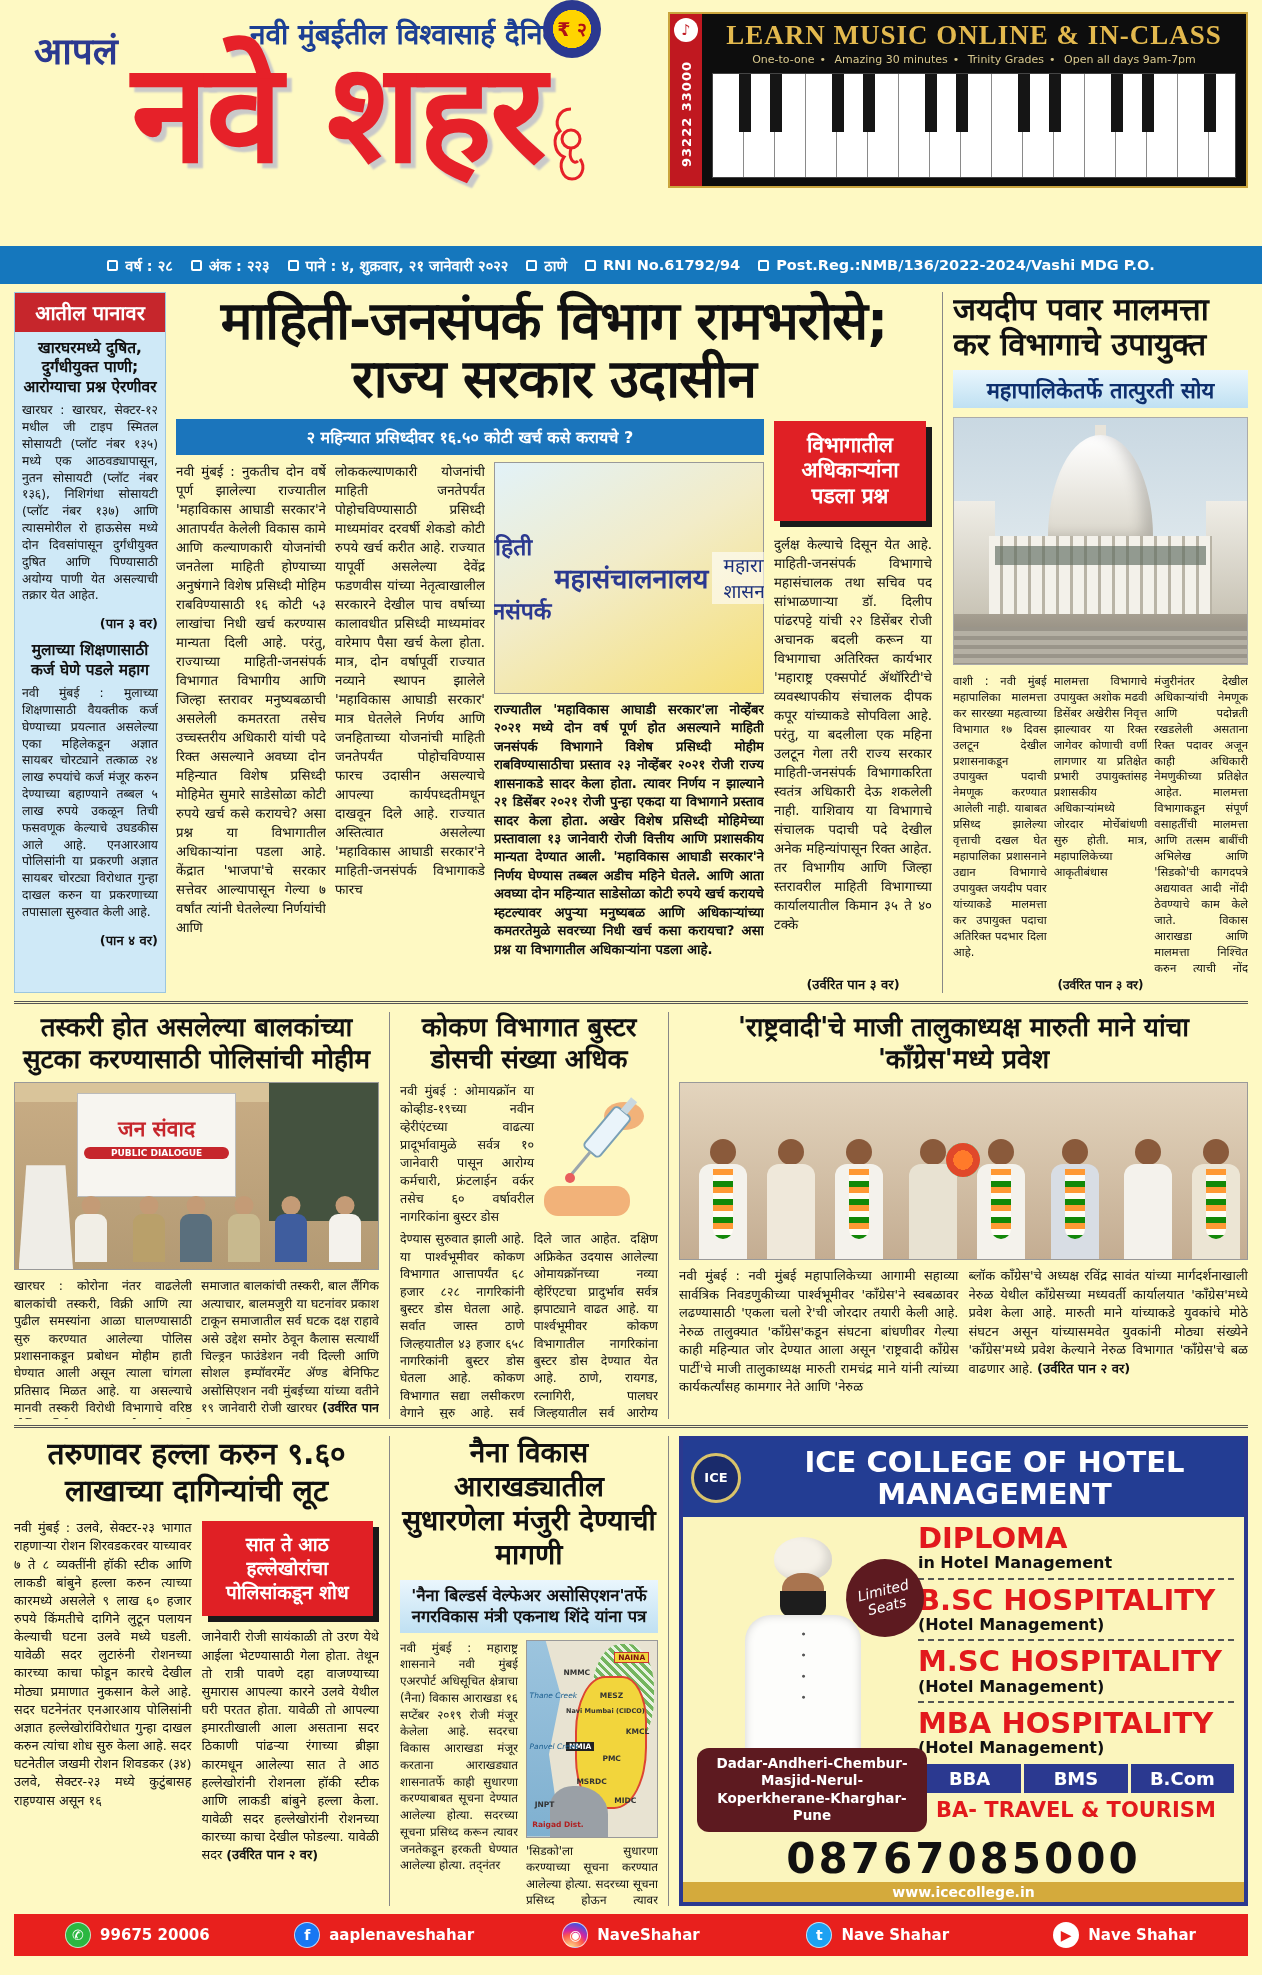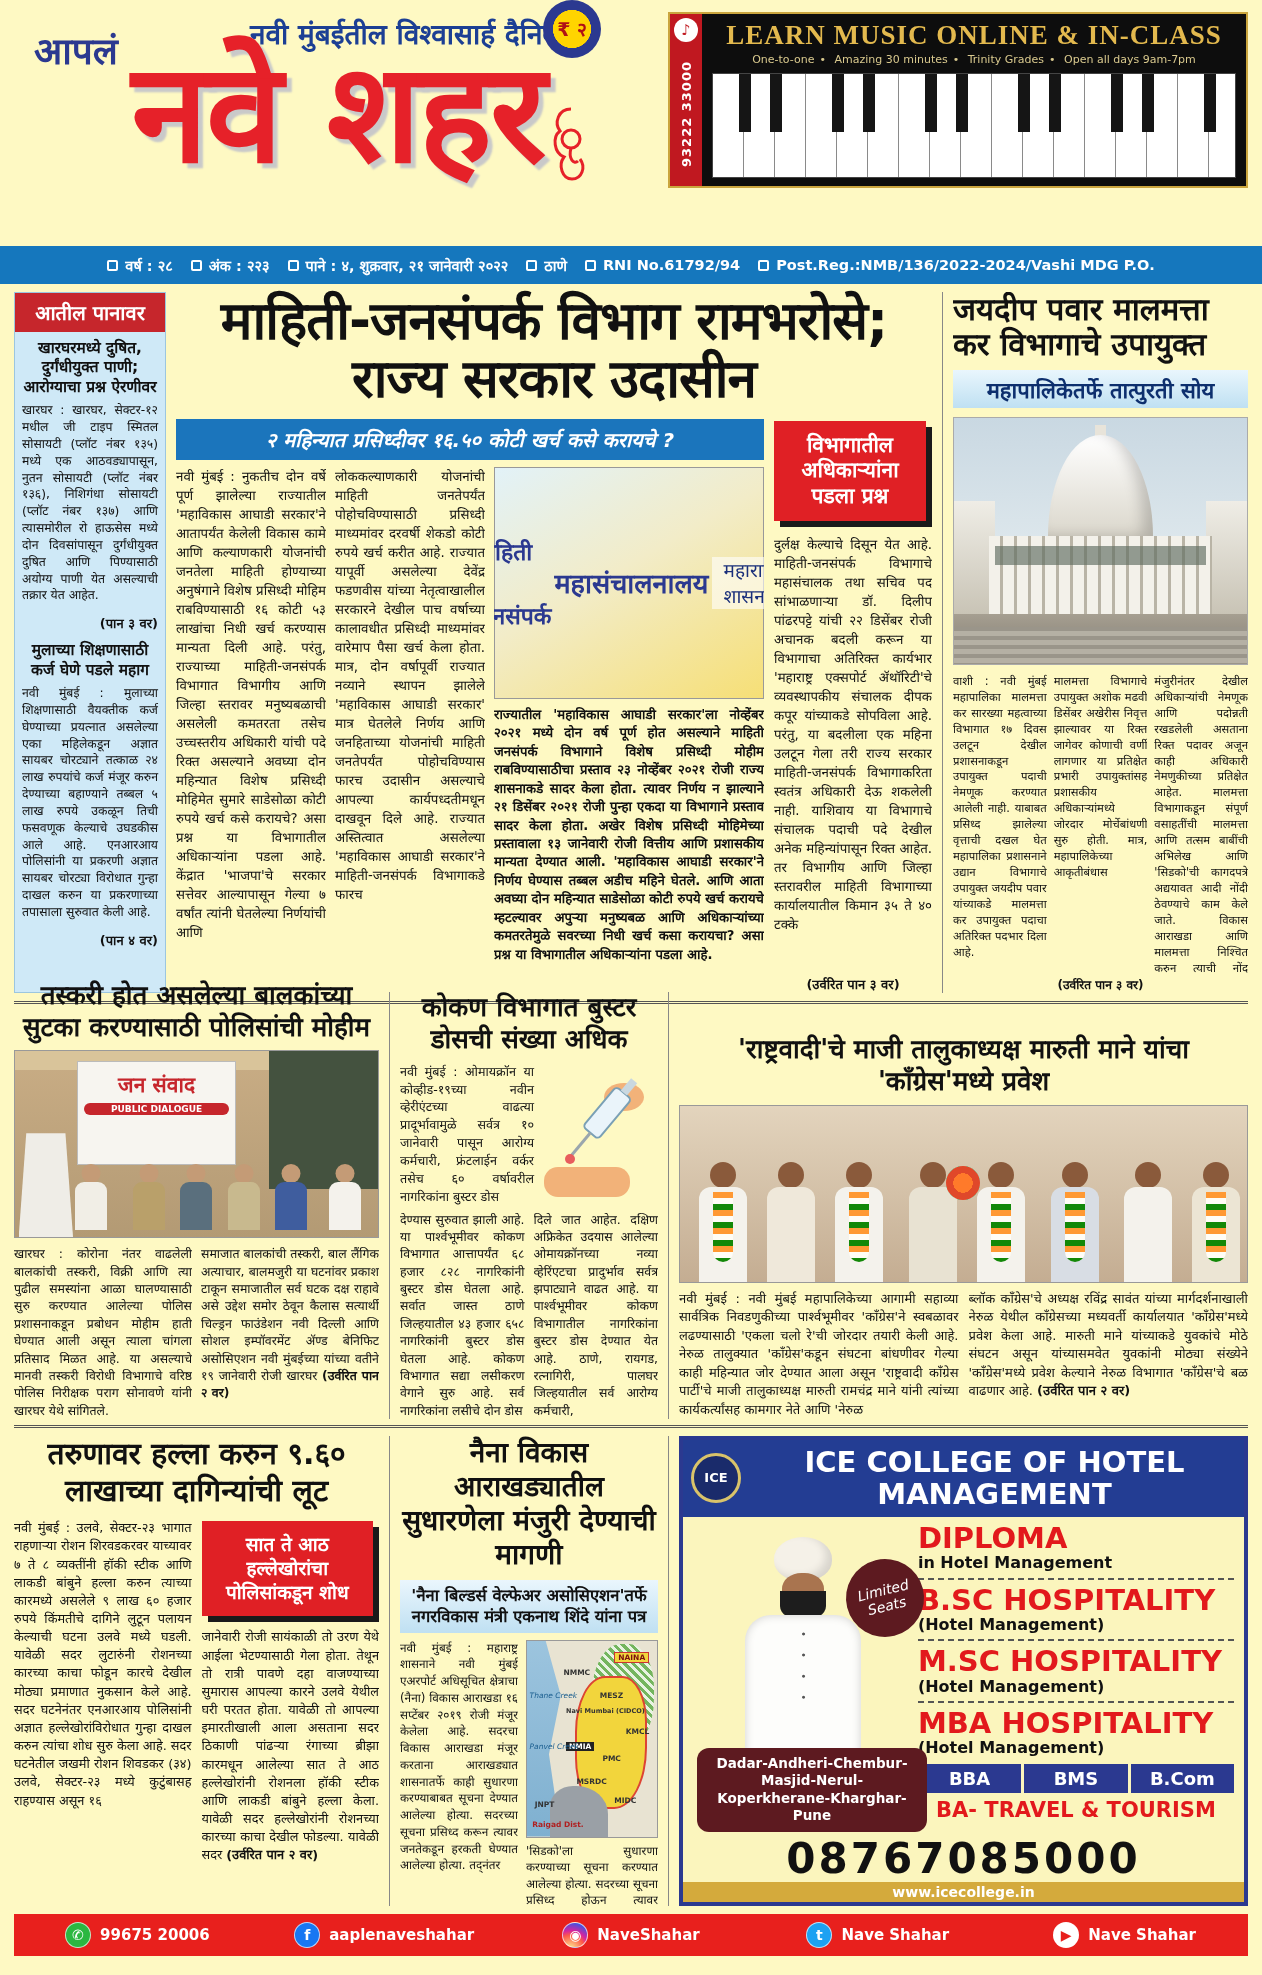--- a/index.html
+++ b/index.html
@@ -43,21 +43,21 @@
   .sidebar-header { background:#c6262c; color:#fff; font-weight:bold; font-size:20px; text-align:center; padding:6px 2px; }
   .brief { padding:7px 7px 2px; }
   .brief-title { font-weight:bold; font-size:15.5px; text-align:center; line-height:1.25; margin-bottom:5px; }
   .brief-body { font-size:12.3px; text-align:justify; line-height:1.37; }
   .brief-more { text-align:right; font-weight:bold; font-size:13px; margin-top:10px; }
 
   .lead { flex:1; min-width:0; display:flex; flex-direction:column; border-right:1px solid #888; padding-right:10px; }
   .lead-headline { font-size:53px; font-weight:bold; text-align:center; line-height:1.1; letter-spacing:-1px; }
   .lead-body { display:flex; gap:10px; margin-top:10px; flex:1; overflow:hidden; }
   .lead-left { flex:1; display:flex; flex-direction:column; min-width:0; }
-  .lead-strap { background:#1b75bc; color:#fff; font-weight:bold; font-size:20px; text-align:center; padding:7px 9px;font-style:italic; }
+  .lead-strap { background:#1b75bc; color:#fff; font-weight:bold; font-size:16px; text-align:center; padding:7px 9px; }
   .lead-cols { display:flex; gap:9px; margin-top:7px; flex:1; overflow:hidden; }
   .lcol { width:150px; flex-shrink:0; font-size:13.3px; text-align:justify; line-height:1.43; overflow:hidden; }
   .lead-fig { flex:1; min-width:0; display:flex; flex-direction:column; overflow:hidden; }
   .gov-img { height:232px; border:1px solid #999; background:linear-gradient(150deg,#e2f2f8 0%,#f2ecc8 45%,#f6df76 100%);
     display:flex; flex-direction:row; align-items:center; justify-content:center; gap:3px; }
   .gov-l1 { color:#2b3990; font-weight:bold; font-size:23px; }
   .gov-l2 { color:#2b3990; font-weight:bold; font-size:27px; }
   .gov-l3 { color:#1a2f7a; font-weight:normal; font-size:19px; background:rgba(255,255,255,.6); padding:0 12px; }
   .gov-caption { font-size:13.2px; font-weight:bold; text-align:justify; line-height:1.4; margin-top:7px; flex:1; overflow:hidden; }
   .lead-right { width:158px; flex-shrink:0; display:flex; flex-direction:column; }
@@ -75,30 +75,30 @@
   .facade { position:absolute; left:12%; right:12%; top:48%; height:32%; background:repeating-linear-gradient(90deg,#f3f1ea 0 11px,#b9b4a6 11px 14px); }
   .wing { position:absolute; top:34%; width:14%; height:46%; background:linear-gradient(#efede6,#c9c4b6); }
   .wing.l { left:0; } .wing.r { right:0; }
   .glassband { position:absolute; left:14%; right:14%; top:52%; height:8%; background:#5d6b5f; opacity:.65; }
   .steps { position:absolute; left:0; right:0; bottom:0; height:15%; background:repeating-linear-gradient(#9a958a 0 4px,#b5b0a4 4px 9px); }
   .jd-cols { display:flex; gap:7px; margin-top:9px; flex:1; overflow:hidden; }
   .jd-col { flex:1; font-size:11.4px; text-align:justify; line-height:1.4; overflow:hidden; }
   .jd-more { font-weight:bold; text-align:center; font-size:12px; margin-top:2px; }
 
   
-  .band-mid { display:flex; gap:10px; height:424px; padding:8px 0 6px; border-bottom:3px double #555;align-items:flex-end; }
+  .band-mid { display:flex; gap:10px; height:424px; padding:8px 0 6px; border-bottom:3px double #555; }
   .art { overflow:hidden; display:flex; flex-direction:column; }
   .art-a { width:365px; }
   .art-b { width:280px; border-left:1px solid #888; border-right:1px solid #888; padding:0 10px; }
   .art-c { flex:1; }
   .mid-headline { font-weight:bold; font-size:26px; text-align:center; line-height:1.22; }
   .dialogue-photo { height:188px; margin-top:7px; position:relative; background:linear-gradient(#c9ad85,#b39a74); overflow:hidden; border:1px solid #999; }
   .chalkboard { position:absolute; right:0; top:0; width:30%; height:74%; background:#44523f; }
   .wallstrip { position:absolute; left:0; top:0; width:100%; height:10%; background:#d9c49a; }
-  .banner { position:absolute; left:17%; top:5%; width:44%; height:56%; background:#f7f5f0; padding:8px 6px 4px; border:1px solid #bbb; }
+  .banner { position:absolute; left:17%; top:5%; width:44%; height:56%; background:#f7f5f0; padding:20px 6px 4px; border:1px solid #bbb; }
   .banner-l1 { color:#c6262c; font-weight:bold; font-size:21px; text-align:center; }
   .banner-l2 { background:#c6262c; color:#fff; font-size:9px; font-weight:bold; text-align:center; margin-top:5px; padding:1px;border-radius:6px; }
   .podium { position:absolute; left:1%; bottom:0; width:15%; height:56%; background:#efede7; clip-path:polygon(14% 0,86% 0,100% 100%,0 100%); }
   .person { position:absolute; bottom:4%; width:36px; height:66px; }
   .person::before { content:""; position:absolute; top:0; left:50%; transform:translateX(-50%); width:19px; height:19px; border-radius:50%; background:#c49b76; }
   .person::after { content:""; position:absolute; top:18px; left:2px; right:2px; bottom:0; border-radius:9px 9px 0 0; background:var(--c,#888); }
   .mid-cols { display:flex; gap:9px; margin-top:7px; flex:1; overflow:hidden; }
   .mid-col { flex:1; font-size:12.4px; text-align:justify; line-height:1.4; overflow:hidden; }
   .mid-more { font-weight:bold; }
 

